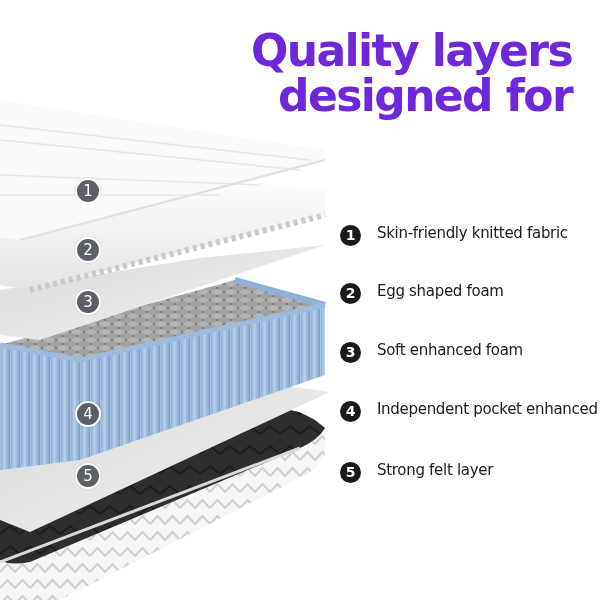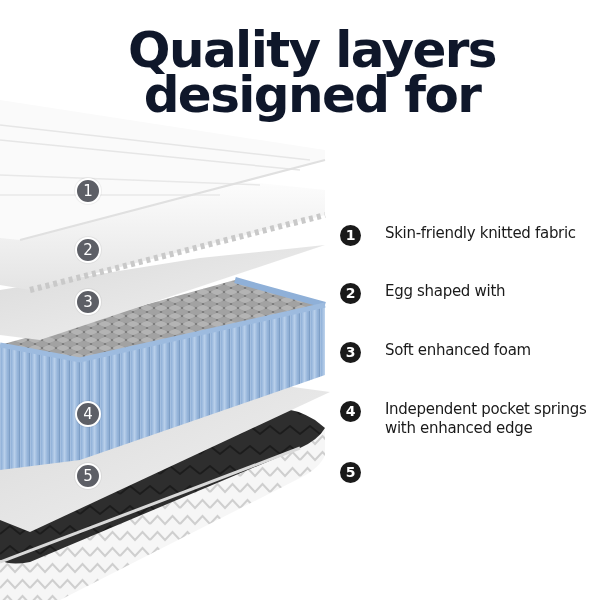--- a/index.html
+++ b/index.html
@@ -3,38 +3,38 @@
   <meta charset="utf-8">
   <style>
     html, body { margin: 0; padding: 0; }
     body {
       width: 600px; height: 600px; overflow: hidden; position: relative;
       background: #ffffff;
       font-family: "DejaVu Sans", "Liberation Sans", sans-serif;
     }
     .headline {
       position: absolute; right: 28px; top: 28px; width: 520px;
-      text-align: center; font-weight: bold; color: #0f172a;
-      font-size: 50px; line-height: 45px; letter-spacing: -1.6px;
+      text-align: right; font-weight: bold; color: #6d28d9;
+      font-size: 44px; line-height: 45px; letter-spacing: -1.6px;
       z-index: 5;
     }
     .headline span { display: block; }
 
     .illustration { position: absolute; left: 0; top: 0; width: 600px; height: 600px; z-index: 1; }
 
     .features { position: absolute; left: 340px; top: 0; width: 260px; height: 600px; z-index: 5; }
     .feature { position: absolute; left: 0; display: flex; align-items: flex-start; }
     .feature .num {
       width: 21px; height: 21px; border-radius: 50%;
       background: #1a1a1a; color: #fff; font-weight: bold;
       font-size: 14px; line-height: 21px; text-align: center;
       flex: 0 0 21px; margin-top: 1px;
     }
     .feature .txt {
-      margin-left: 24px; font-size: 15px; line-height: 19px; color: #1a1a1a;
+      margin-left: 16px; font-size: 15px; line-height: 19px; color: #1a1a1a;
       font-family: "DejaVu Sans", sans-serif; letter-spacing: -0.3px;
     }
 
     .marker {
       position: absolute; width: 22px; height: 22px; border-radius: 50%;
       background: #5d5f66; border: 2px solid #ffffff; color: #fff;
       font-size: 15px; line-height: 22px; text-align: center; z-index: 4;
       box-shadow: 0 0 0 1px rgba(0,0,0,0.05);
     }
   </style>
@@ -122,29 +122,29 @@
 <div class="marker" style="left:75px; top:401px;">4</div>
 <div class="marker" style="left:75px; top:463px;">5</div>
 
 <div class="features">
   <div class="feature" style="top:224px;">
     <span class="num">1</span>
     <span class="txt">Skin-friendly knitted fabric</span>
   </div>
   <div class="feature" style="top:282px;">
     <span class="num">2</span>
-    <span class="txt">Egg shaped with</span>
+    <span class="txt">Egg shaped foam</span>
   </div>
   <div class="feature" style="top:341px;">
     <span class="num">3</span>
     <span class="txt">Soft enhanced foam</span>
   </div>
   <div class="feature" style="top:400px;">
     <span class="num">4</span>
     <span class="txt">
-      <span>Independent pocket springs</span><br>
-      <span>with enhanced edge</span>
+      <span>Independent pocket enhanced</span><br>
     </span>
   </div>
   <div class="feature" style="top:461px;">
     <span class="num">5</span>
+    <span class="txt">Strong felt layer</span>
   </div>
 </div>
 
 </body></html>

